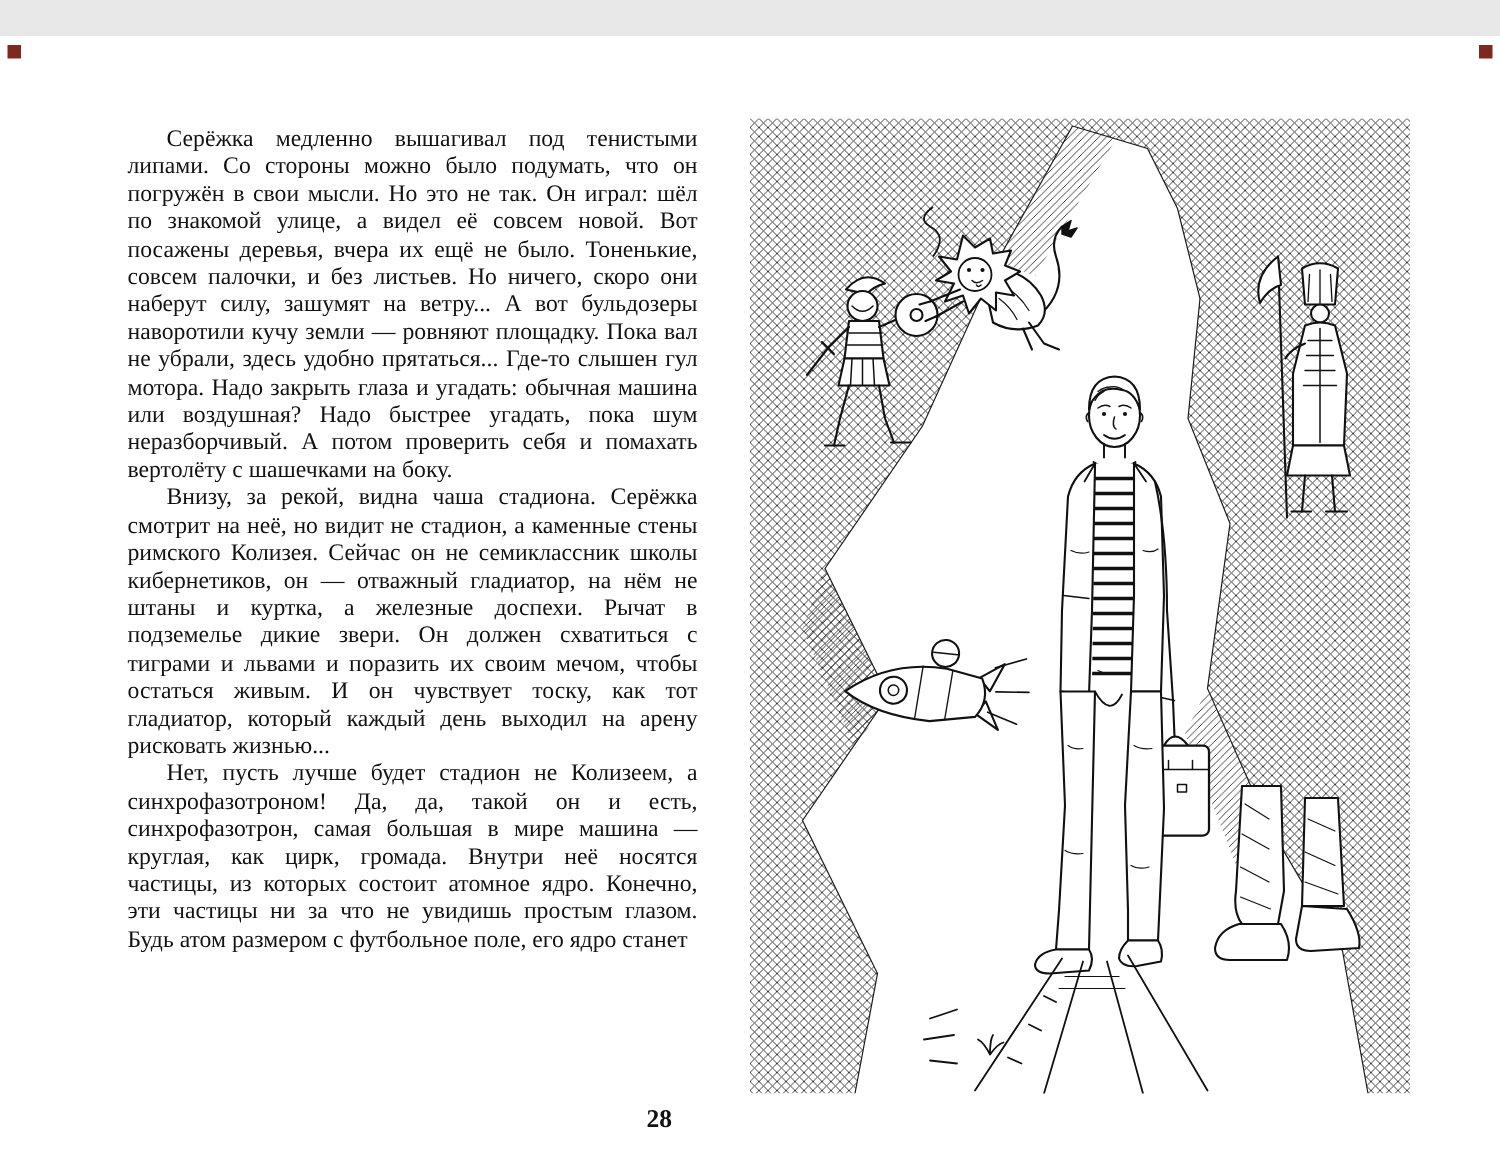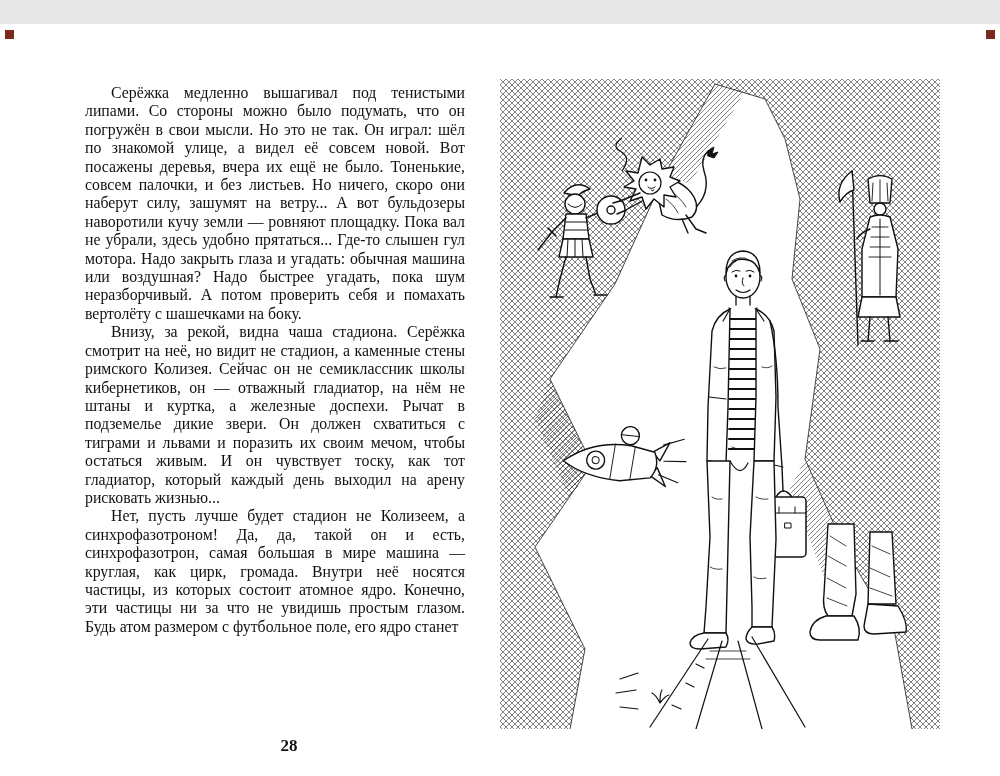--- a/index.html
+++ b/index.html
@@ -25,22 +25,22 @@
     font-size:15.8px;line-height:18.4px;
     text-align:justify;
     text-justify:inter-word;
   }
   .text-column p{
     margin:0;
     text-indent:26px;
   }
   .page-number{
     position:absolute;
-    left:99px;top:712px;width:380px;
-    text-align:center;
+    left:68px;top:712px;width:380px;
+    text-align:right;
     font-weight:bold;
     font-size:17px;
   }
   .illustration{
     position:absolute;
     left:500px;top:55px;width:440px;height:650px;
   }
   .illustration svg{display:block;width:100%;height:100%;}
 </style>
 </head>

